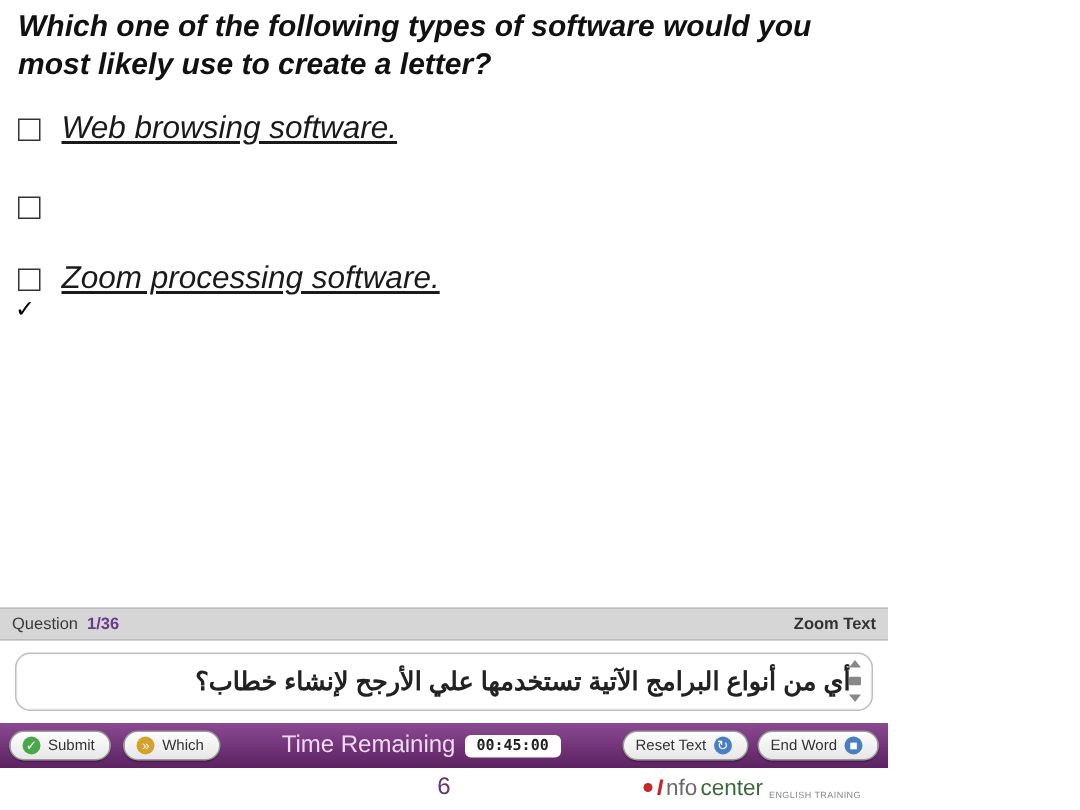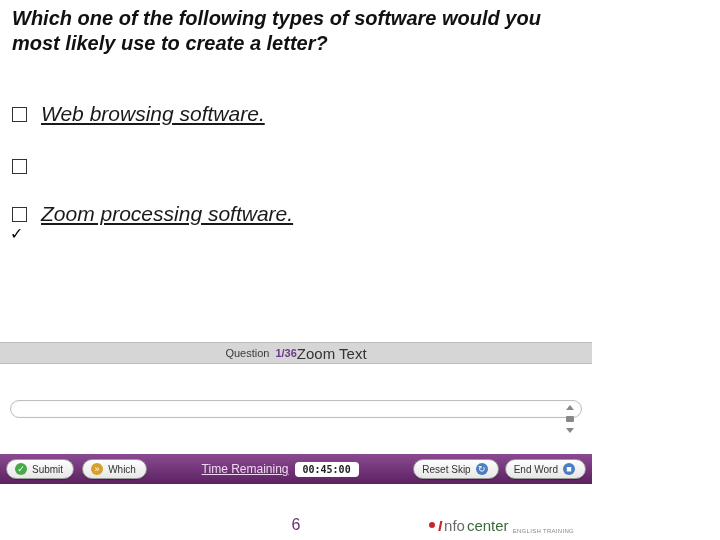--- a/index.html
+++ b/index.html
@@ -1,48 +1,48 @@
 <!DOCTYPE html>
 <html><head>
 <meta charset="utf-8">
 <style>
   * { box-sizing: border-box; margin: 0; padding: 0; }
   html, body { width: 720px; height: 540px; font-family: Arial, Helvetica, sans-serif; background: #fff; overflow: hidden; }
-  .page { width: 592px; height: 540px; position: relative; display: flex; flex-direction: column; gap: 28px; }
+  .page { width: 592px; height: 540px; position: relative; display: flex; flex-direction: column; }
 
   .question-area { padding: 6px 12px 0 12px; }
   .question-text { font-style: italic; font-weight: bold; font-size: 20px; line-height: 1.25; color: #111; max-width: 590px; }
 
   .options { padding: 18px 12px 0 12px; }
   .option-row { display: flex; align-items: flex-start; gap: 14px; margin-bottom: 28px; position: relative; }
   .checkbox { width: 15px; height: 15px; border: 1.5px solid #333; flex: 0 0 auto; margin-top: 5px; }
   .option-text { font-style: italic; font-size: 21px; color: #1a1a1a; text-decoration: underline; }
   .check-mark { position: absolute; left: -2px; top: 22px; font-size: 16px; color: #000; }
 
-  .status-strip { background: #d6d6d6; height: 22px; display: flex; align-items: center; justify-content: center; padding: 0 8px; font-size: 11px; color: #3a3a3a; border-top: 1px solid #bcbcbc; border-bottom: 1px solid #bcbcbc; }
+  .status-strip { background: #d6d6d6; height: 22px; display: flex; align-items: center; justify-content: space-between; padding: 0 8px; font-size: 11px; color: #3a3a3a; border-top: 1px solid #bcbcbc; border-bottom: 1px solid #bcbcbc; }
   .status-left { display: flex; align-items: center; gap: 6px; }
   .q-counter { color: #6a3a8a; font-weight: bold; }
-  .zoom-label { font-weight: normal; font-size: 15px; color: #333; }
+  .zoom-label { font-weight: bold; font-size: 11px; color: #333; }
 
   .translation-band { padding: 8px 10px; display: flex; justify-content: flex-end; align-items: center; gap: 10px; }
   .translation-box { background: #fff; border: 1px solid #bfbfbf; border-radius: 10px; padding: 8px 14px; width: 690px; direction: rtl; text-align: right; font-size: 17px; font-weight: bold; color: #222; box-shadow: inset 0 0 2px rgba(0,0,0,0.08); position: relative; }
   .scroll-hint { position: absolute; right: 4px; top: 4px; width: 14px; height: 28px; display: flex; flex-direction: column; justify-content: space-between; align-items: center; }
   .scroll-hint span { width:0;height:0;border-left:4px solid transparent;border-right:4px solid transparent; }
   .scroll-hint .up { border-bottom:5px solid #888; }
   .scroll-hint .dn { border-top:5px solid #888; }
   .scroll-hint .bar { width:4px;height:6px;background:#888;border-radius:1px; }
 
   .bottom-bar { background: #6a2c6f; background: linear-gradient(#8a4a92, #5c2261); height: 30px; display: flex; align-items: center; padding: 0 6px; gap: 8px; color: #eee; }
   .btn { background: linear-gradient(#fdfdfd,#e7e7e7); border: 1px solid #9a9a9a; border-radius: 12px; height: 20px; padding: 0 10px 0 8px; display: inline-flex; align-items: center; gap: 5px; font-size: 10px; color: #333; cursor: pointer; box-shadow: 0 1px 1px rgba(0,0,0,0.3); }
   .btn .ic { width: 12px; height: 12px; border-radius: 50%; display: inline-flex; align-items:center; justify-content:center; font-size: 9px; color:#fff; }
   .ic-submit { background:#4aa84a; }
   .ic-skip { background:#d6a12a; }
   .ic-reset, .ic-end { background:#4a7ec2; }
   .time-block { margin-left: auto; margin-right: auto; display: flex; align-items: center; gap: 6px; }
-  .time-label { font-size: 12px; color: #f0d8f2; text-decoration: underline; }
+  .time-label { font-size: 16px; color: #f0d8f2; }
   .time-value { background: #fff; color: #222; border-radius: 4px; padding: 2px 8px; font-size: 10px; font-family: monospace; font-weight: bold; }
   .right-group { display:flex; gap:6px; }
 
   .footer { background: #fff; height: 28px; display: flex; align-items: center; justify-content: space-between; padding: 0 18px 2px 18px; position: relative; }
   .slide-num { position:absolute; left:50%; transform:translateX(-50%); font-size: 16px; color: #693171; font-family: Arial; }
   .logo { display:flex; align-items:center; gap:2px; font-size: 15px; color:#6a6a6a; }
   .logo-i { color:#c62828; font-weight:bold; font-style: italic; }
   .logo-dot { width:6px;height:6px;border-radius:50%;background:#c62828;display:inline-block;margin-right:1px; }
   .logo-sub { font-size:6px; color:#888; letter-spacing:0.3px; margin-left:2px; align-self:flex-end; }
 
@@ -79,20 +79,21 @@
       <span>Question</span>
       <span class="q-counter">1/36</span>
     </div>
     <div>
       <span class="zoom-label">Zoom Text</span>
     </div>
   </div>
 
   <div class="translation-band">
     <div class="translation-box">
+      <span>أي من أنواع البرامج الآتية تستخدمها علي الأرجح لإنشاء خطاب؟</span>
       <div class="scroll-hint">
         <span class="up"></span>
         <span class="bar"></span>
         <span class="dn"></span>
       </div>
     </div>
   </div>
 
   <div class="bottom-bar">
     <button class="btn">
@@ -102,21 +103,21 @@
     <button class="btn">
       <span class="ic ic-skip">»</span>
       <span>Which</span>
     </button>
     <div class="time-block">
       <span class="time-label">Time Remaining</span>
       <span class="time-value">00:45:00</span>
     </div>
     <div class="right-group">
       <button class="btn">
-        <span>Reset Skip</span>
+        <span>Reset Text</span>
         <span class="ic ic-reset">↻</span>
       </button>
       <button class="btn">
         <span>End Word</span>
         <span class="ic ic-end">■</span>
       </button>
     </div>
   </div>
 
   <div class="footer">

